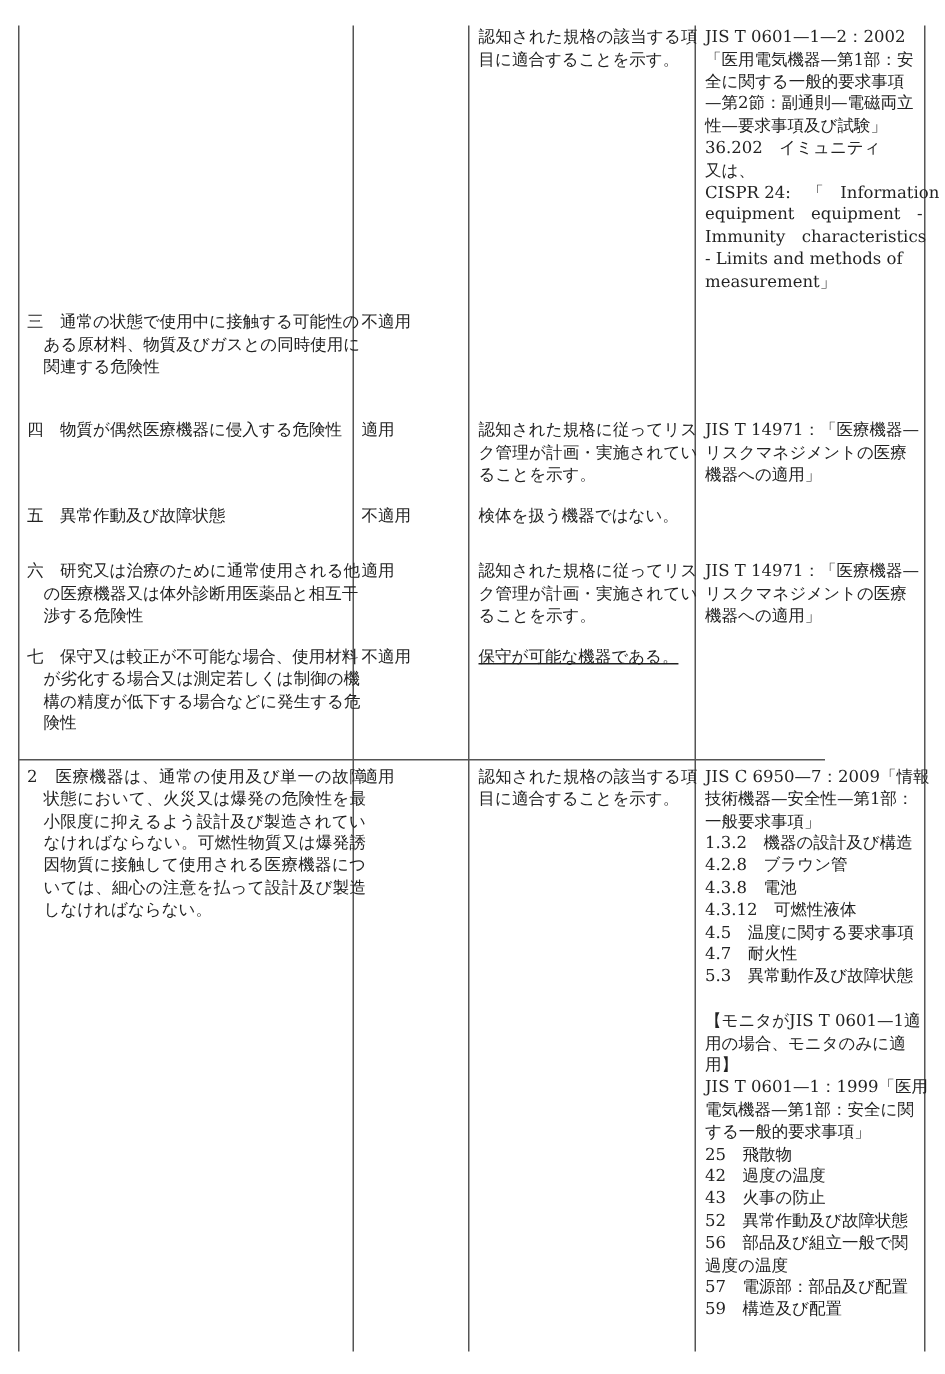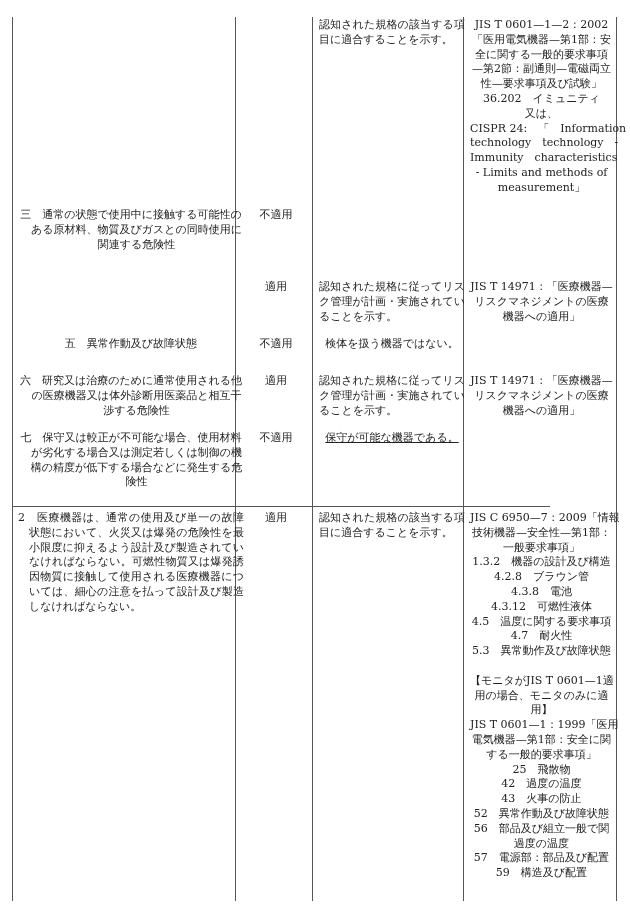--- a/index.html
+++ b/index.html
@@ -1,21 +1,21 @@
 <!DOCTYPE html>
 <html><head>
 <meta charset="utf-8">
 <style>
   html, body { margin: 0; padding: 0; background: #ffffff; }
   body { width: 630px; height: 916px; position: relative; overflow: hidden;
          font-family: "DejaVu Serif", "Liberation Serif", serif; color: #222; }
   .table { position: absolute; left: 12px; top: 17px; width: 538px; height: 884px; }
   .vline { position: absolute; top: 0; bottom: 0; width: 1px; background: #555; }
   .hline { position: absolute; left: 0; right: 0; height: 1px; background: #555; }
-  .cell { position: absolute; font-size: 11px; line-height: 14.8px; text-align: center; }
+  .cell { position: absolute; font-size: 11px; line-height: 14.8px; }
   .c1 { left: 6px; width: 215px; }
   .c2 { left: 229px; width: 70px; }
   .c3 { left: 307px; width: 146px; }
   .c4 { left: 458px; width: 143px; }
   .item { text-indent: -1em; padding-left: 1em; }
   .item2 { text-indent: -1em; padding-left: 1em; }
   .just { text-align: justify; }
   .line { display: block; white-space: nowrap; }
   .gap { height: 14.8px; }
 </style>
@@ -35,29 +35,30 @@
   <div class="cell c3 just" style="top:1px;">認知された規格の該当する項目に適合することを示す。</div>
   <div class="cell c4" style="top:1px;">
     <span class="line">JIS T 0601—1—2：2002</span>
     <span class="line">「医用電気機器—第1部：安</span>
     <span class="line">全に関する一般的要求事項</span>
     <span class="line">—第2節：副通則—電磁両立</span>
     <span class="line">性—要求事項及び試験」</span>
     <span class="line">36.202　イミュニティ</span>
     <span class="line">又は、</span>
     <span class="line">CISPR 24:　「　Information</span>
-    <span class="line">technology　technology　-</span>
+    <span class="line">equipment　equipment　-</span>
     <span class="line">Immunity　characteristics</span>
     <span class="line">- Limits and methods of</span>
     <span class="line">measurement」</span>
   </div>
 
   <div class="cell c1 item" style="top:191px;">三　通常の状態で使用中に接触する可能性のある原材料、物質及びガスとの同時使用に関連する危険性</div>
   <div class="cell c2" style="top:191px;">不適用</div>
 
+  <div class="cell c1 item" style="top:263px;">四　物質が偶然医療機器に侵入する危険性</div>
   <div class="cell c2" style="top:263px;">適用</div>
   <div class="cell c3 just" style="top:263px;">認知された規格に従ってリスク管理が計画・実施されていることを示す。</div>
   <div class="cell c4" style="top:263px;">
     <span class="line">JIS T 14971：「医療機器—</span>
     <span class="line">リスクマネジメントの医療</span>
     <span class="line">機器への適用」</span>
   </div>
 
   <div class="cell c1 item" style="top:320px;">五　異常作動及び故障状態</div>
   <div class="cell c2" style="top:320px;">不適用</div>

